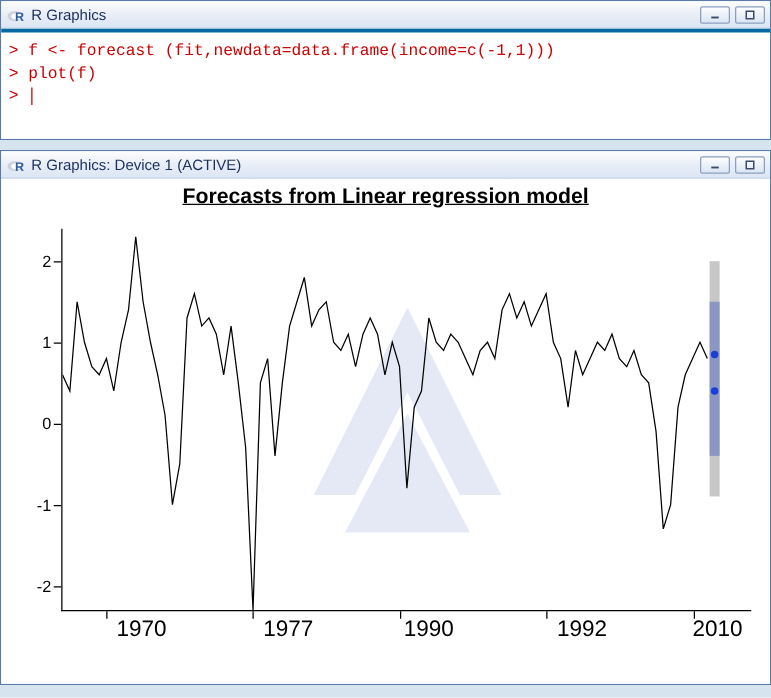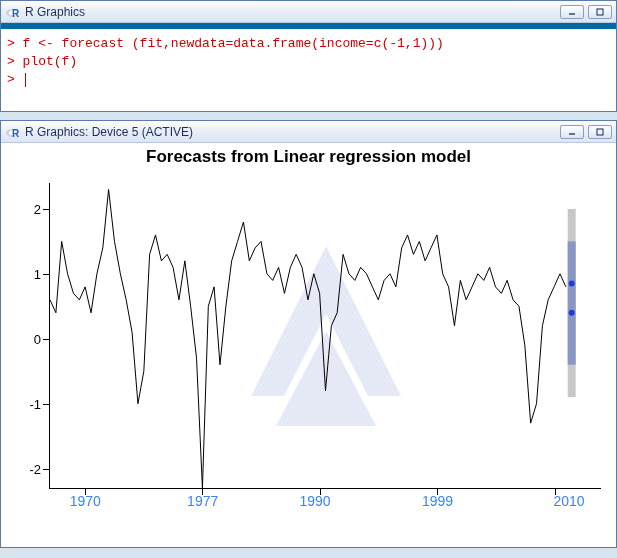--- a/index.html
+++ b/index.html
@@ -52,38 +52,39 @@
   }
   .console-body {
     padding: 6px;
     font-family: "Courier New", monospace;
     font-size: 13px;
     color: #cc0000;
     background: #fff;
     height: 88px;
     white-space: pre;
     line-height: 1.4;
-    border-top: 6px solid #0369a1;
+    border-top: 3px solid #0369a1;
   }
   .cursor {
     display: inline-block;
     width: 1px;
     height: 14px;
     background: #cc0000;
     vertical-align: middle;
     margin-left: 2px;
   }
   .graphics-window {
     background: #fff;
     border: 1px solid #5a7aa8;
   }
   .graphics-body {
     background: #fff;
     height: 404px;
     position: relative;
+    text-decoration: underline;
   }
   .chart-title {
     text-align: center;
     font-family: Arial, sans-serif;
     font-weight: bold;
     font-size: 17px;
     color: #000;
     padding-top: 4px;
   }
   .plot-area {
@@ -114,23 +115,24 @@
   .x-tick {
     position: absolute;
     bottom: -7px;
     width: 1px;
     height: 6px;
     background: #000;
   }
   .x-label {
     position: absolute;
     top: 310px;
-    font-size: 14px;
-    color: #3b82f6;
+    font-size: 18px;
+    color: #000000;
     transform: translateX(-50%);
+    margin-left: 28px;
   }
   svg.series {
     position: absolute;
     left: 0;
     top: 0;
     width: 100%;
     height: 100%;
   }
   .watermark {
     position: absolute;
@@ -176,21 +178,21 @@
 
 <div class="graphics-window">
   <div class="titlebar">
     <span class="r-icon">
       <svg width="16" height="16" viewBox="0 0 16 16">
         <ellipse cx="7" cy="9" rx="6" ry="4" fill="#cdd3da"></ellipse>
         <ellipse cx="8" cy="9" rx="4" ry="2.5" fill="#fff"></ellipse>
         <text x="7" y="13" font-size="10" font-weight="bold" fill="#2b5ea8" font-family="Arial">R</text>
       </svg>
     </span>
-    <span>R Graphics: Device 5 (ACTIVE)</span>
+    <span>R Graphics: Device 1 (ACTIVE)</span>
     <span class="spacer"></span>
     <div class="winctl">
       <div class="winbtn">
           <svg width="8" height="8">
             <line x1="1" y1="6" x2="7" y2="6" stroke="#3a4a66" stroke-width="1.5"></line>
           </svg>
         </div>
       <div class="winbtn">
           <svg width="8" height="8">
             <rect x="1" y="1" width="6" height="6" fill="none" stroke="#3a4a66" stroke-width="1.2"></rect>
@@ -227,18 +229,18 @@
         <div class="y-label" style="top: 91.1489px;">1</div>
         <div class="y-tick" style="top: 25.5426px;"></div>
         <div class="y-label" style="top: 26.0426px;">2</div>
         <div class="x-tick" style="left: 34.734px;"></div>
         <div class="x-label" style="left: 35.234px;">1970</div>
         <div class="x-tick" style="left: 152.181px;"></div>
         <div class="x-label" style="left: 152.681px;">1977</div>
         <div class="x-tick" style="left: 269.628px;"></div>
         <div class="x-label" style="left: 265px;">1990</div>
         <div class="x-tick" style="left: 387.074px;"></div>
-        <div class="x-label" style="left: 387.574px;">1999</div>
+        <div class="x-label" style="left: 387.574px;">1992</div>
         <div class="x-tick" style="left: 504.521px;"></div>
-        <div class="x-label" style="left: 519px;">2010</div>
+        <div class="x-label" style="left: 496px;">2010</div>
       </div>
   </div>
 </div>
 
 </body></html>

